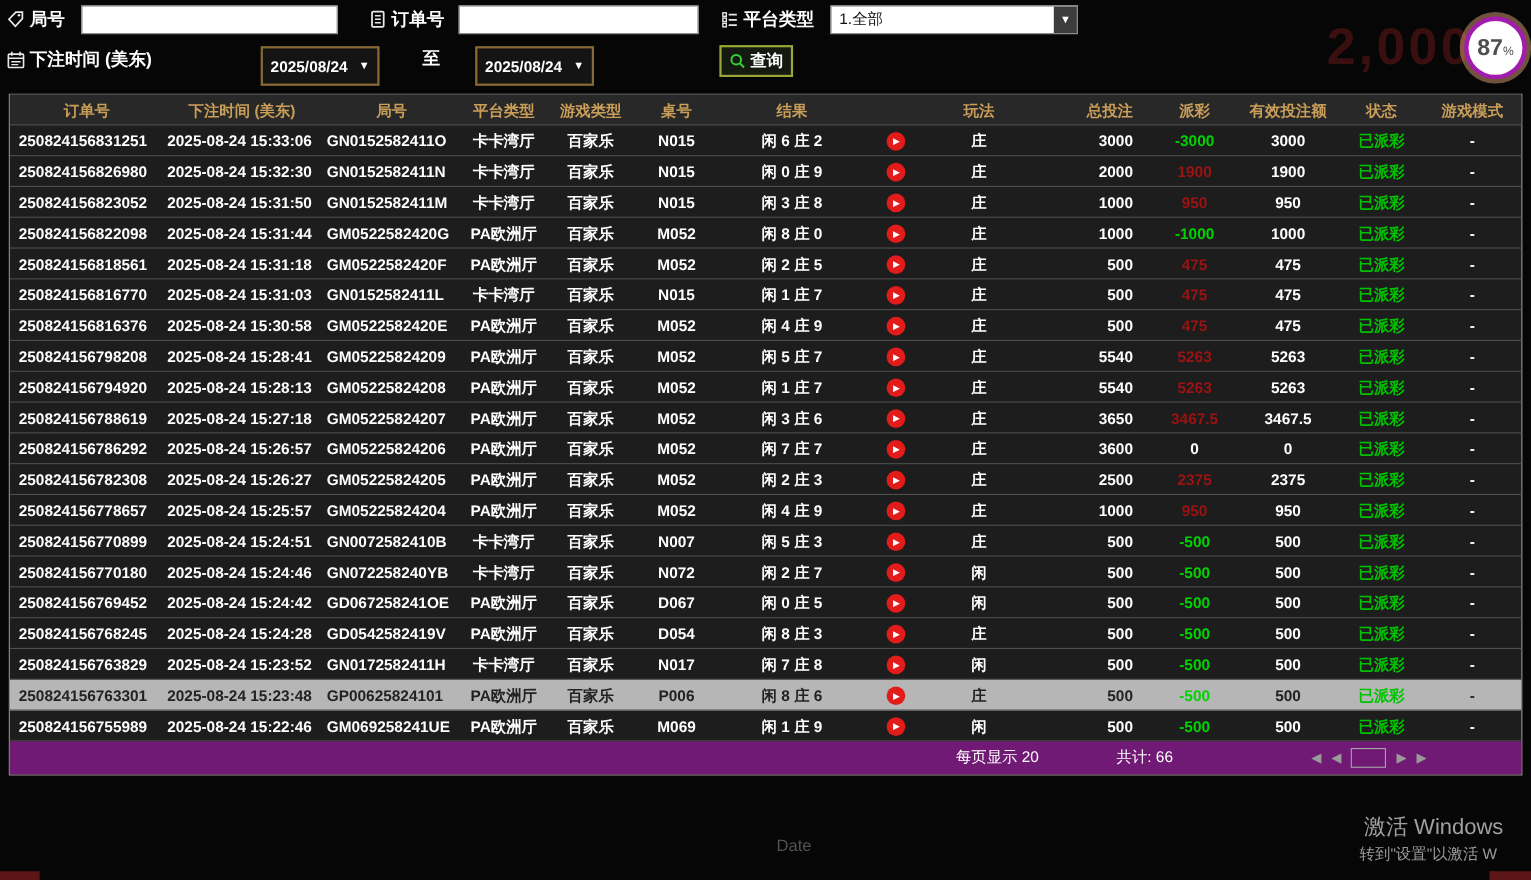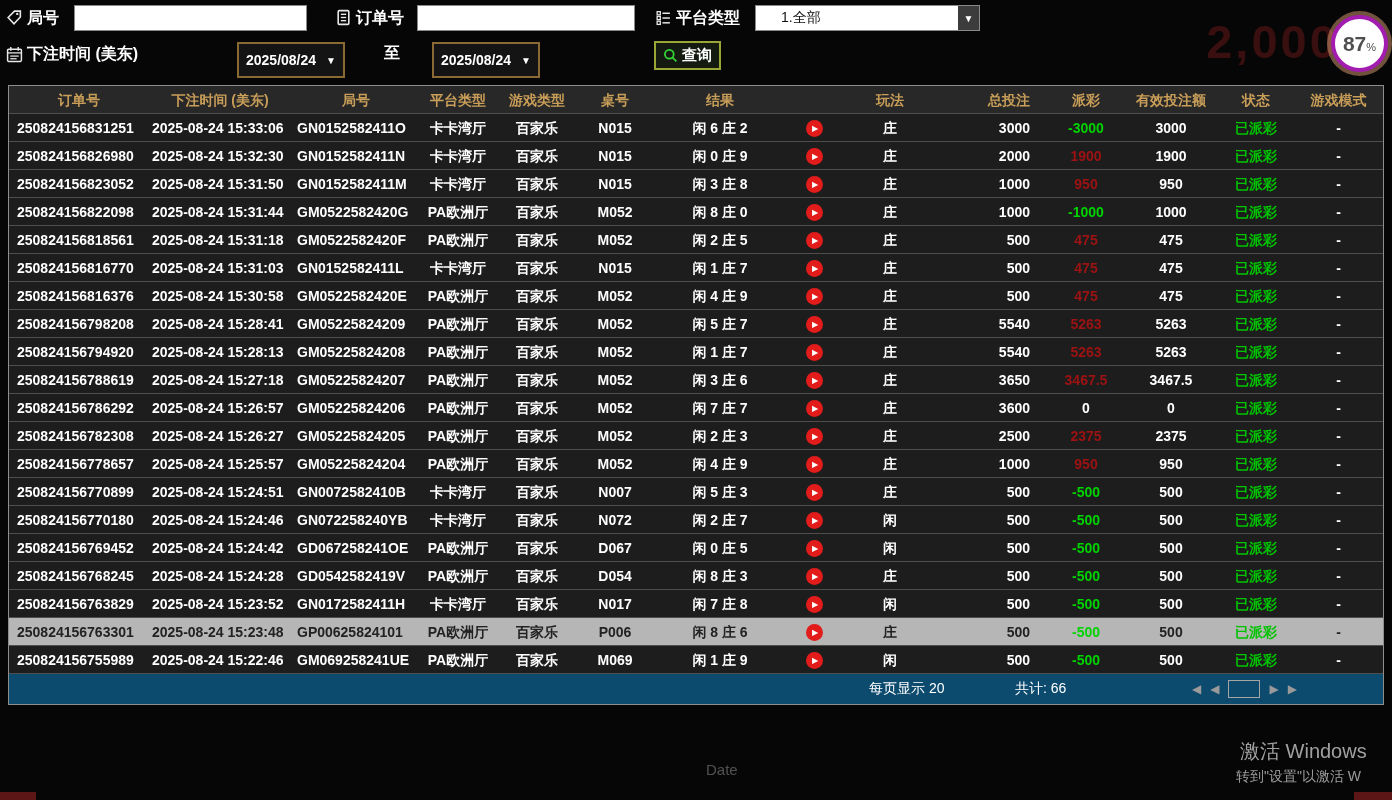--- a/index.html
+++ b/index.html
@@ -15,21 +15,21 @@
   .flabel { position:absolute; font-size:16px; font-weight:bold; color:#fff; white-space:nowrap; }
   .ficon  { position:absolute; width:17px; height:17px; display:inline-block; }
   .tb-input {
     position:absolute; height:26px; background:#fff; border:1px solid #8a8a8a;
     font-size:14px; color:#111; padding:0 6px; outline:none;
   }
   .fake-select {
     position:absolute; height:26px; background:#fff; border:1px solid #8a8a8a;
     display:flex; align-items:center; cursor:pointer;
   }
-  .fake-select .sel-text { flex:1; font-size:14px; color:#111; padding-left:7px;margin-left:18px; }
+  .fake-select .sel-text { flex:1; font-size:14px; color:#111; padding-left:7px; }
   .fake-select .sel-arrow {
     width:21px; height:100%; background:#3c3c3c; color:#fff; font-size:10px;
     display:flex; align-items:center; justify-content:center;
   }
   .date-btn {
     position:absolute; height:27px; background:#141414; border:2px solid #8a6a33;
     color:#fff; font-size:14px; font-weight:bold; display:flex; align-items:center;
     justify-content:space-between; padding:16px 7px; cursor:pointer; gap:8px;
   }
   .date-btn .dd { font-size:10px; }
@@ -74,21 +74,21 @@
   .status { color:#00c300; }
   .play-btn {
     display:inline-flex; width:17px; height:17px; border-radius:50%; background:#e21b1b;
     color:#fff; font-size:8px; align-items:center; justify-content:center;
     padding-left:2px; vertical-align:middle; cursor:pointer;
   }
   .selected { background:#b6b6b6; color:#222; }
   .sum-row { background:#1d1d1d; }
   .gold { color:#d8c31d; font-weight:bold; }
   
-  .tfoot { position:relative; height:30px; background:#0c4a6e; font-size:14px; color:#fff;padding-left:34px; }
+  .tfoot { position:relative; height:30px; background:#701a75; font-size:14px; color:#fff;padding-left:34px; }
   .pp   { position:absolute; left:860px; top:6px; }
   .tc   { position:absolute; left:1006px; top:6px; }
   .pager{ position:absolute; left:1183px; top:6px; display:flex; align-items:center; gap:9px; color:#9a9a9a; }
   .pg-arrow { font-size:12px; cursor:pointer; }
   .pg-box { width:32px; height:18px; border:1px solid #a5a5a5; background:transparent; cursor:text; }
   
   .wm-activate1 { position:absolute; left:1240px; top:738px; font-size:20px; color:#bcbcbc; opacity:.85; z-index:8; white-space:nowrap; }
   .wm-activate2 { position:absolute; left:1236px; top:768px; font-size:14px; color:#b5b5b5; opacity:.85; z-index:8; white-space:nowrap; }
   .wm-date { position:absolute; left:706px; top:761px; font-size:15px; color:#9b9b9b; opacity:.5; z-index:8; }
   .corner { position:absolute; height:8px; bottom:0; background:#5c1616; z-index:1; }

